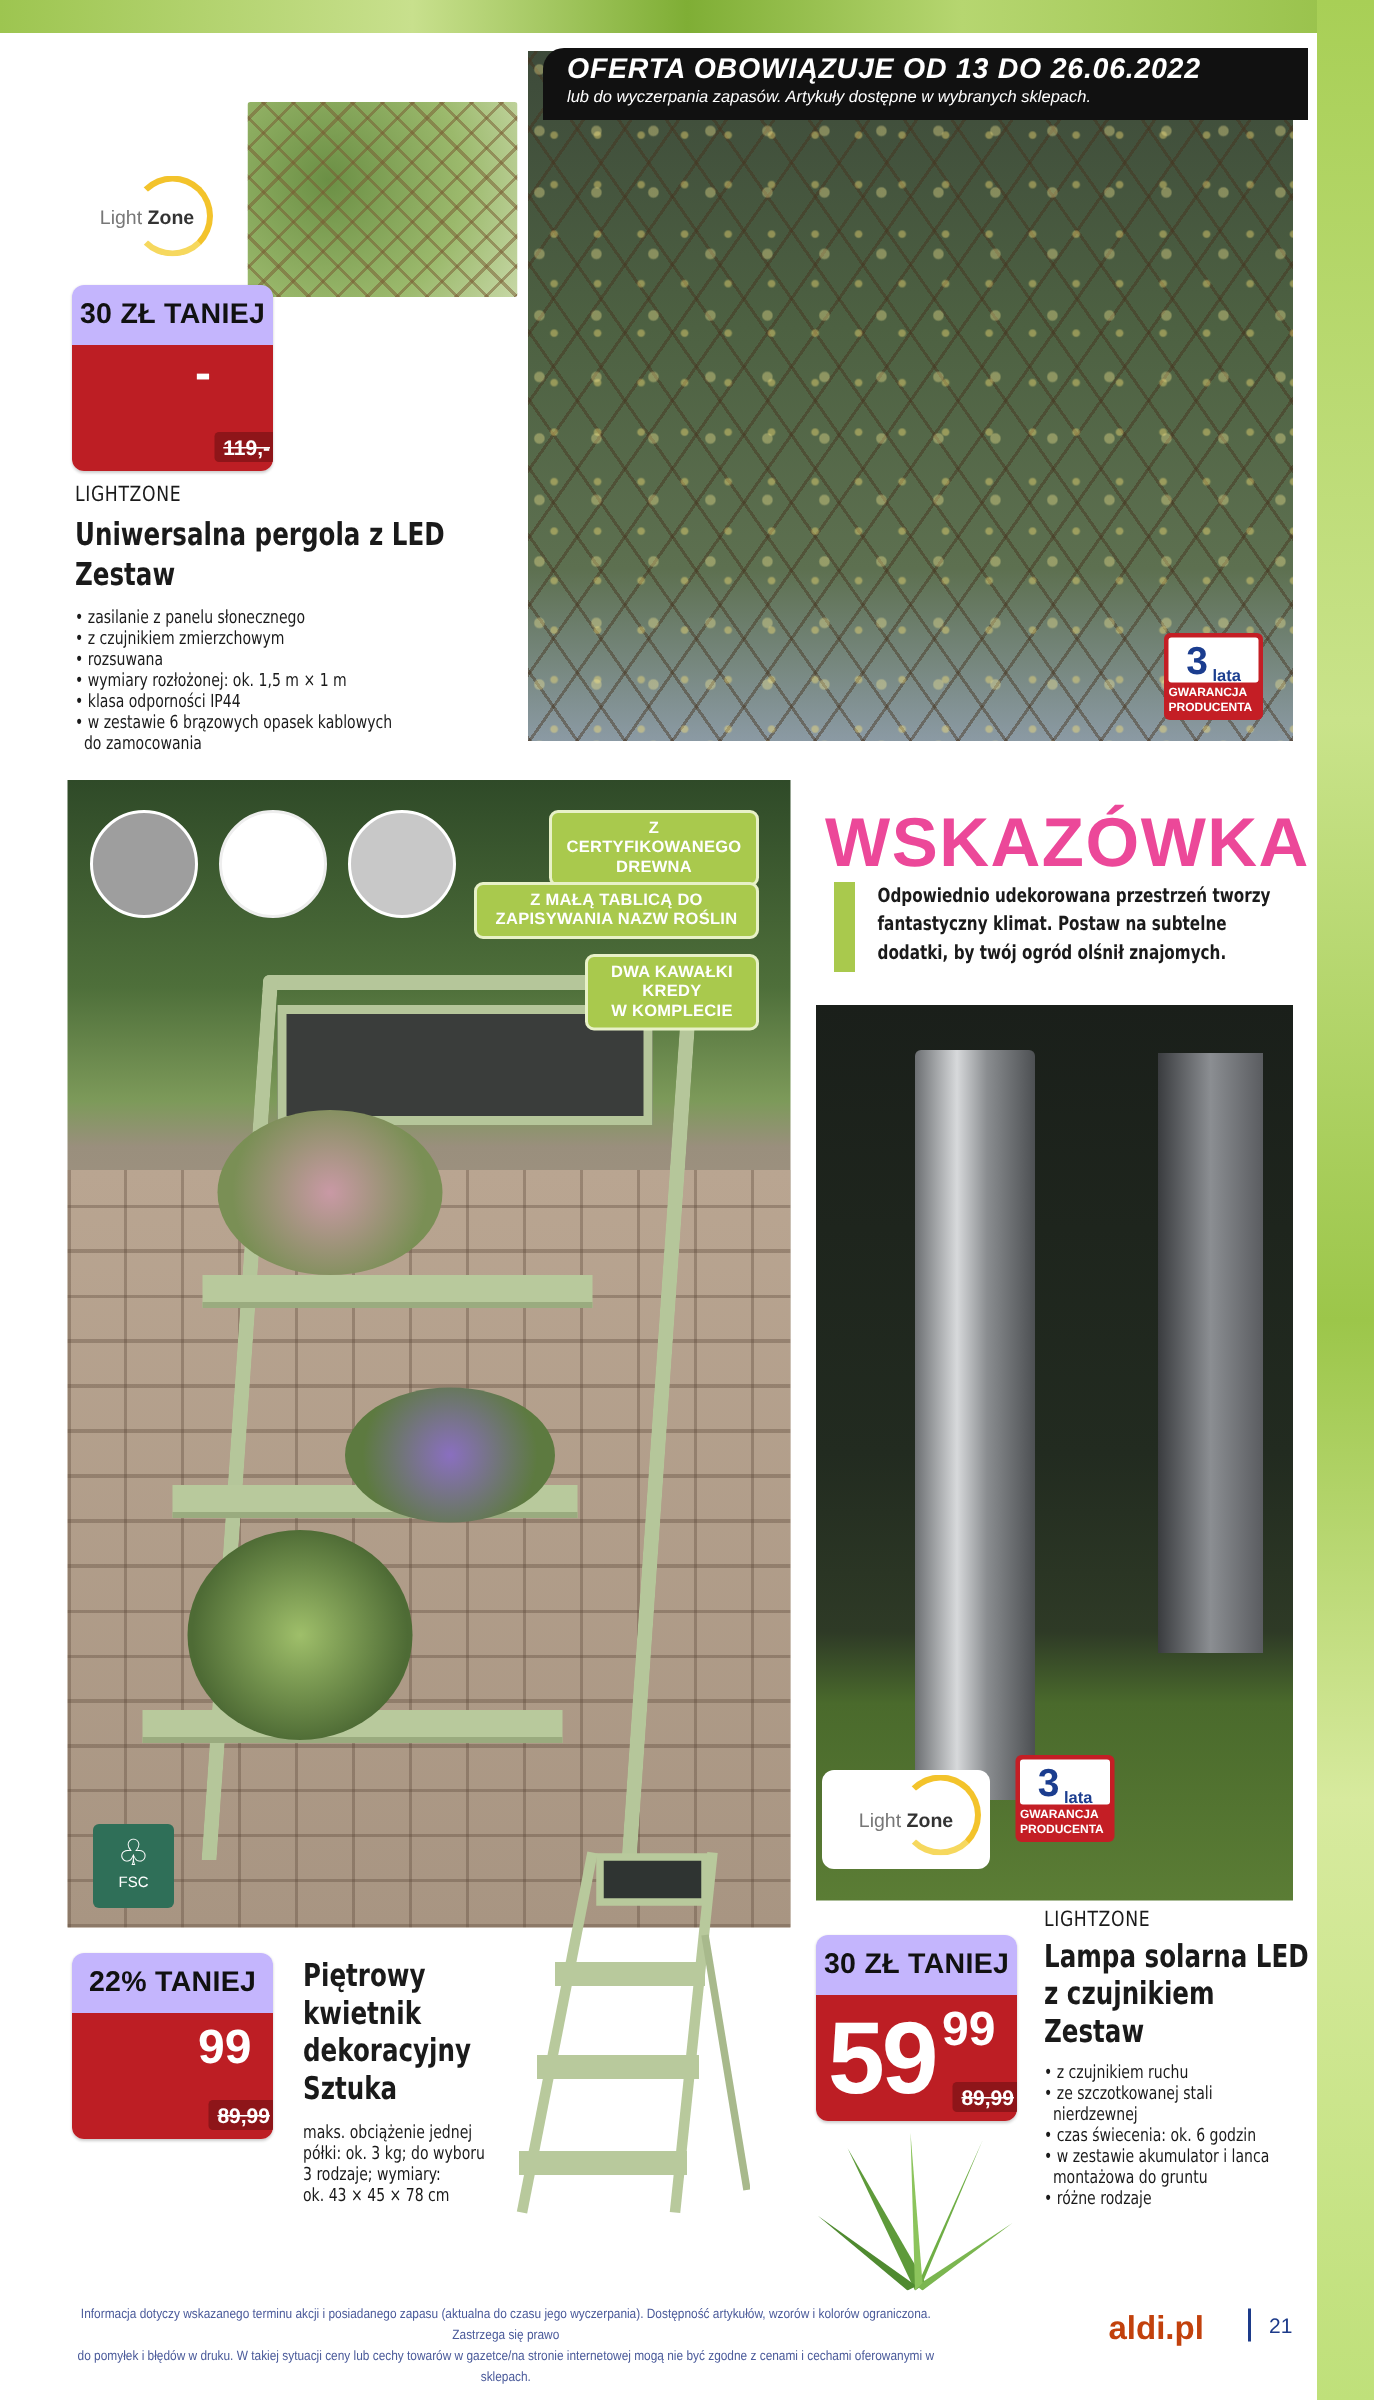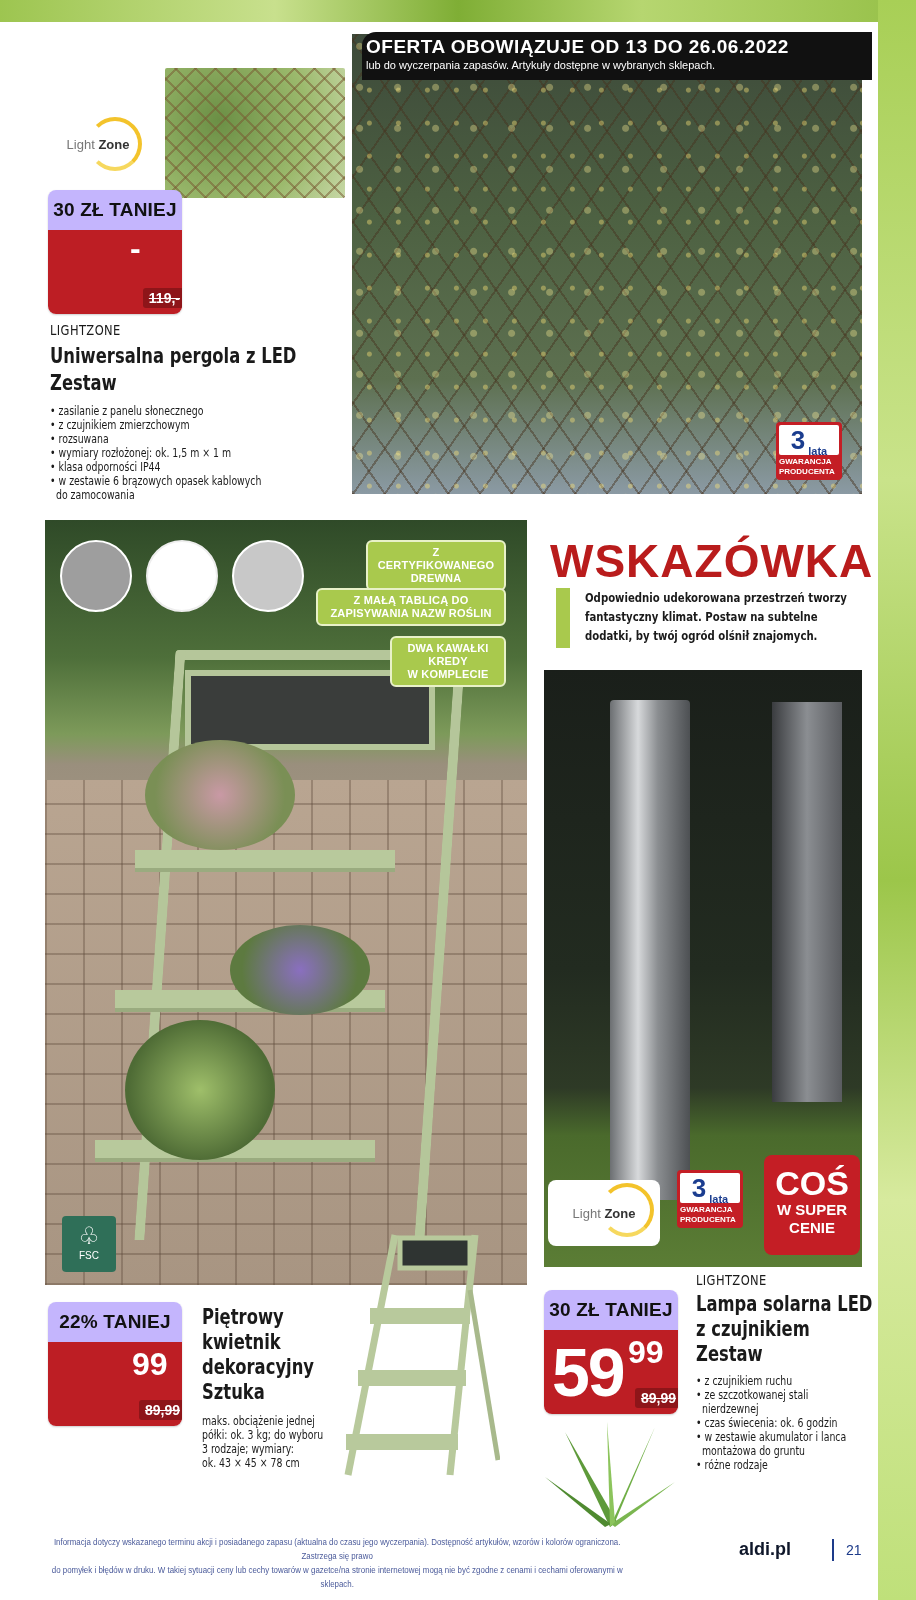--- a/index.html
+++ b/index.html
@@ -69,21 +69,21 @@
     left: 352px; top: 12px; width: 510px; height: 460px;
     background:
       radial-gradient(circle at 20% 30%, rgba(255,240,150,.35) 0 3px, transparent 4px) 0 0/38px 41px,
       radial-gradient(circle at 60% 70%, rgba(255,230,120,.4) 0 2px, transparent 3px) 0 0/29px 33px,
       repeating-linear-gradient(55deg, rgba(70,50,30,.45) 0 2px, transparent 2px 26px),
       repeating-linear-gradient(-55deg, rgba(70,50,30,.45) 0 2px, transparent 2px 26px),
       linear-gradient(180deg, #3d4a3a 0%, #4d6142 40%, #5d7050 75%, #8b9aa4 100%);
   }
   .offer-bar {
     left: 362px; top: 10px; width: 510px; height: 48px; background: #111; color: #fff;
-    border-radius: 14px 0 0 0; padding: 4px 4px;
+    border-radius: 14px 0 0 0; padding: 4px 16px; font-style: italic;
   }
   .offer-bar .l1 { font-weight: 900; font-size: 19px; letter-spacing: .5px; }
   .offer-bar .l2 { font-size: 11px; margin-top: 1px; }
 
   .warranty {
     width: 66px; height: 58px; background: #c41e25; border-radius: 4px; padding: 3px;
   }
   .warranty .top { background: #fff; height: 30px; display: flex; align-items: center; justify-content: center; gap: 3px; border-radius: 2px; }
   .warranty .num { font-size: 26px; font-weight: 900; color: #1b3d8f; line-height: 1; }
   .warranty .lata { font-size: 11px; font-weight: 700; color: #1b3d8f; margin-top: 22px; }
@@ -117,38 +117,38 @@
     position: absolute; background: #a9c94d; color: #fff; font-weight: 800; font-size: 11px;
     text-align: center; line-height: 13px; border-radius: 6px; border: 2px solid #e8f1c8; padding: 4px 6px;
     letter-spacing: .2px;
   }
   .fsc { position: absolute; left: 62px; top: 1194px; width: 54px; height: 56px; background: #2f6f58; border-radius: 4px; color: #fff; font-size: 10px; text-align: center; padding-top: 6px; }
   .fsc .tree { font-size: 24px; line-height: 28px; }
 
   .mini-shelf { left: 340px; top: 1208px; width: 160px; height: 252px; }
 
   
-  .tip-title { left: 550px; top: 512px; font-size: 46px; font-weight: 900; letter-spacing: 1px; color: #b91c1c; }
+  .tip-title { left: 550px; top: 512px; font-size: 46px; font-weight: 900; letter-spacing: 1px; color: #ec4899; }
   .tip-bar { left: 556px; top: 566px; width: 14px; height: 60px; background: #a9c94d; }
   .tip-text { left: 585px; top: 566px; font-family: "DejaVu Sans", sans-serif; font-weight: 700; font-size: 13px; line-height: 19px; transform: scaleX(.78); transform-origin: left top; white-space: nowrap; }
 
   
   .lamp-photo {
     left: 544px; top: 648px; width: 318px; height: 597px;
     background: linear-gradient(180deg, #1a1f1a 0%, #222b20 50%, #2e3a26 70%, #4a6a2c 78%, #5b7d35 100%);
     overflow: hidden;
   }
   .lamp1 { position: absolute; left: 66px; top: 30px; width: 80px; height: 500px; background: linear-gradient(90deg, #6c6f72, #d7d9db 35%, #8a8d90 60%, #4d5053); border-radius: 4px; }
   .lamp2 { position: absolute; left: 228px; top: 32px; width: 70px; height: 400px; background: linear-gradient(90deg, #3a3c3f, #8b8e92 50%, #5a5c60); }
   .coss { left: 764px; top: 1133px; width: 96px; height: 100px; background: #c41e25; border-radius: 8px; color: #fff; text-align: center; padding-top: 10px; }
   .coss .a { font-size: 34px; font-weight: 900; line-height: 36px; }
   .coss .b { font-size: 15px; font-weight: 800; line-height: 18px; }
 
   .footer-note { left: 38px; top: 1513px; width: 680px; font-size: 9px; line-height: 14px; color: #4a5a9a; text-align: center; transform: scaleX(.88); transform-origin: left top; }
-  .aldi { left: 739px; top: 1517px; font-size: 18px; font-weight: 800; color: #0f172a; }
+  .aldi { left: 739px; top: 1517px; font-size: 22px; font-weight: 800; color: #c2410c; }
   .pg-sep { left: 832px; top: 1517px; width: 2px; height: 22px; background: #1d3b8a; }
   .pg-num { left: 846px; top: 1520px; font-size: 14px; color: #1d3b8a; }
 
   .agave { left: 545px; top: 1400px; width: 130px; height: 105px; }
 </style>
 </head>
 <body>
 
 <div class="top-strip"></div>
 <div class="right-strip"></div>
@@ -285,25 +285,20 @@
     <div class="top">
         <span class="num">3</span>
         <span class="lata">lata</span>
       </div>
     <div class="bot">
         <div>GWARANCJA</div>
         <div>PRODUCENTA</div>
       </div>
   </div>
 
-  <div class="abs coss">
-    <div class="a">COŚ</div>
-    <div class="b">W SUPER</div>
-    <div class="b">CENIE</div>
-  </div>
 
   <div class="price-box" style="left:544px; top:1268px; width:134px;">
     <div class="band">30 ZŁ TANIEJ</div>
     <div class="red">
       <span class="big">59</span>
       <span class="cents" style="left:84px; top:4px;">99</span>
       <span class="old">89,99</span>
     </div>
   </div>
 

